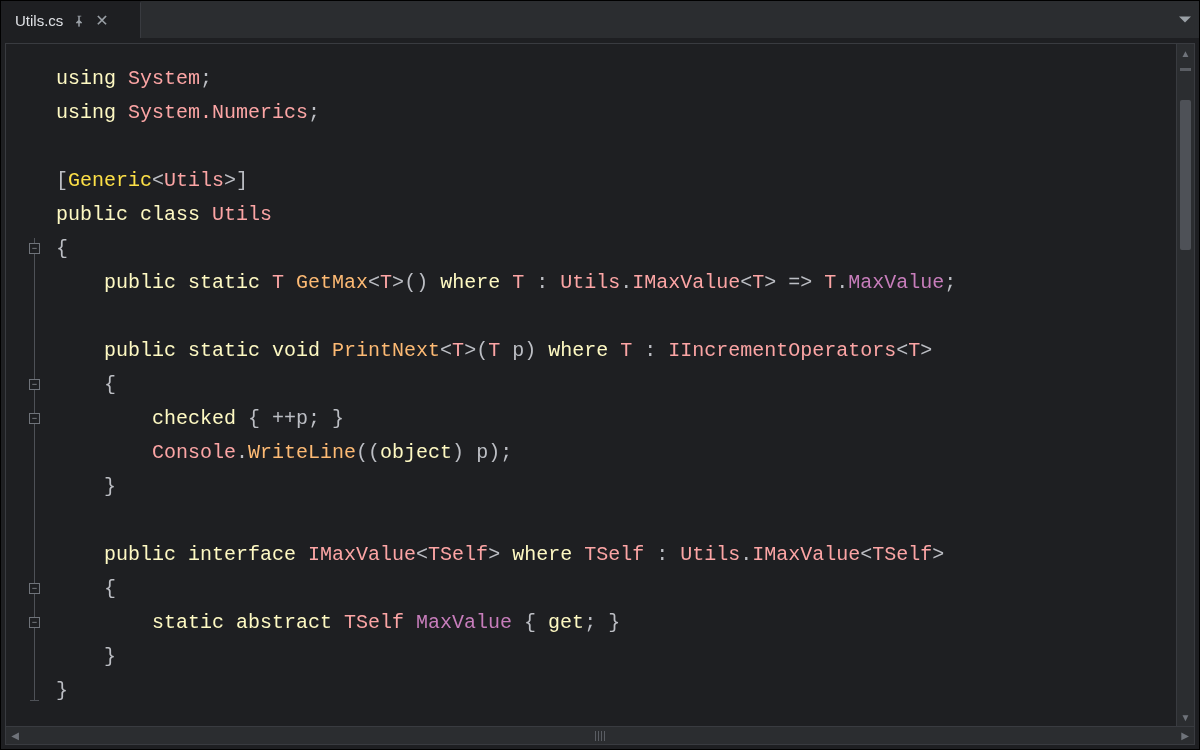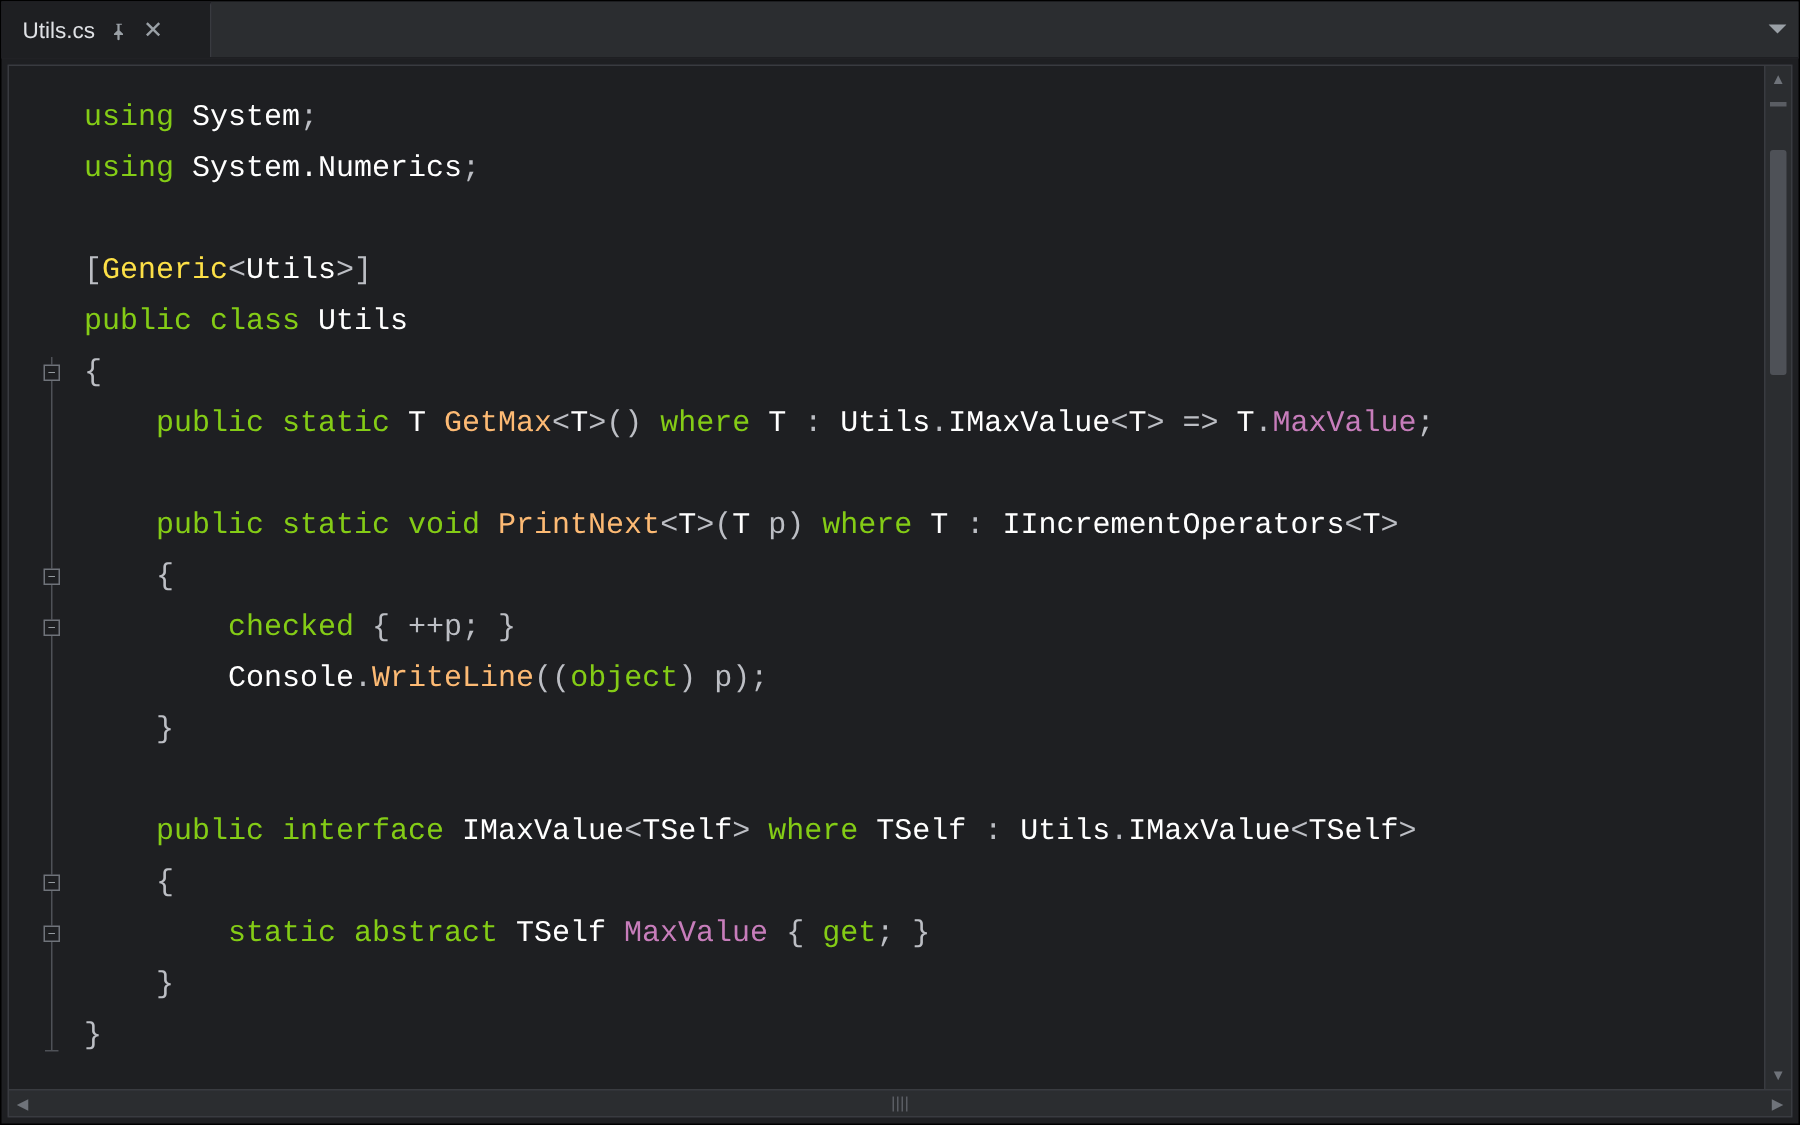--- a/index.html
+++ b/index.html
@@ -90,22 +90,22 @@
     padding: 18px 0 0 10px;
     font-family: "Consolas","Menlo","Courier New",monospace;
     font-size: 20px;
     line-height: 34px;
     white-space: pre;
     color: #bcbec4;
     overflow: hidden;
   }
   .code .ln { display: block; height: 34px; }
   
-  .kw   { color: #84cc16; margin-top: 23px; }       
-  .type { color: #ffffff; }       
+  .kw   { color: #fef9c3; margin-top: 23px; }       
+  .type { color: #fca5a5; }       
   .meth { color: #fdba74; }       
   .mem  { color: #c77dbb; }       
   .attr { color: #fde047; }
   .punc { color: #bcbec4; }
   .paren{ color: #bcbec4; }
   .ang  { color: #bcbec4; }
   
   .vscroll {
     width: 18px;
     background: #2b2d30;

